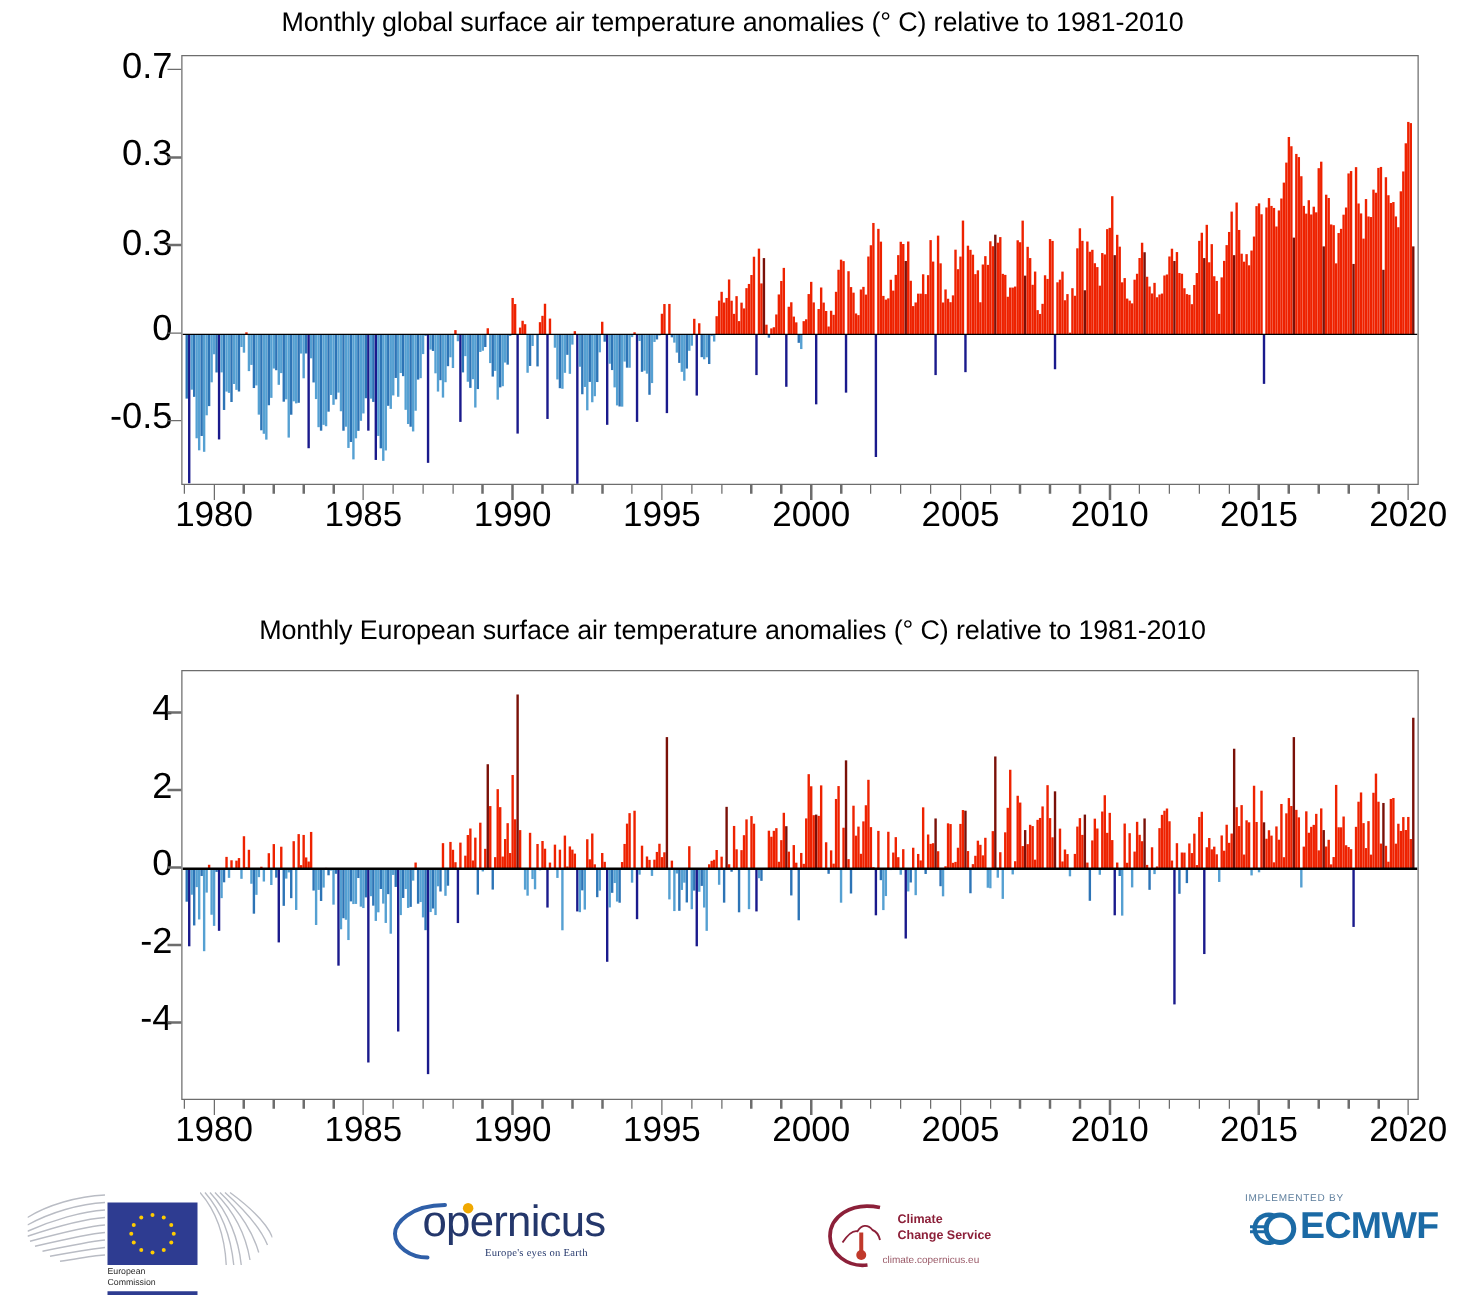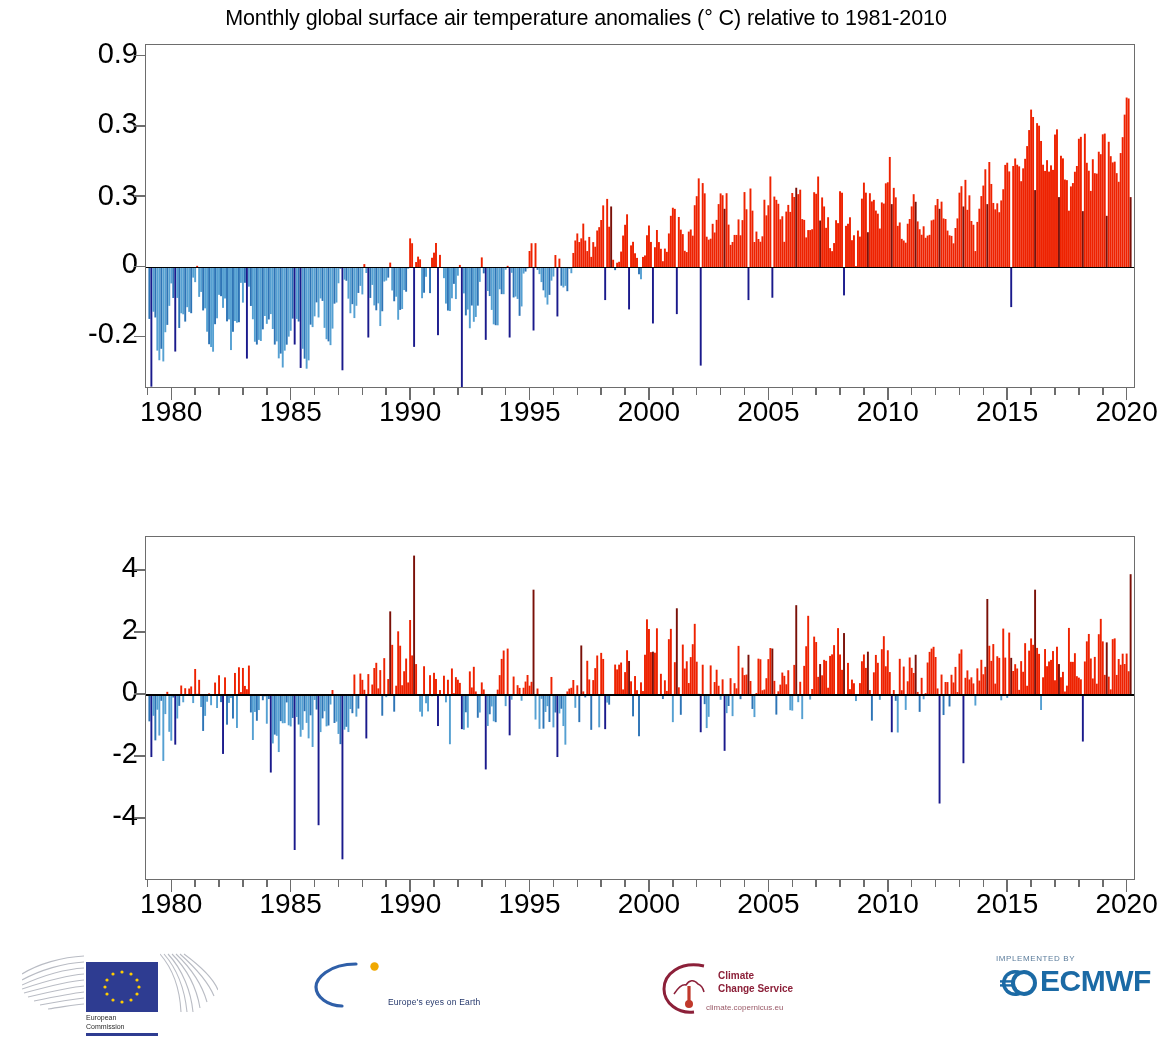--- a/index.html
+++ b/index.html
@@ -91,21 +91,21 @@
   
   #logo-copernicus{left:312px;top:14px;width:180px;height:62px;}
   .cop-word{
     position:absolute;left:26px;top:4px;
     font-size:35px;letter-spacing:-0.6px;color:#24376b;
     font-family:"Liberation Sans", sans-serif;
   }
   .cop-tag{
     position:absolute;left:76px;top:43px;
     font-size:8.5px;letter-spacing:0.2px;color:#24376b;
-    font-family:Liberation Sans, sans-serif;
+    font-family:Liberation Serif, serif;
   }
 
   
   #logo-c3s{left:660px;top:12px;width:210px;height:70px;}
   .c3s-text1,.c3s-text2{
     position:absolute;left:58px;
     font-size:10px;font-weight:bold;color:#8c2039;
     font-family:"Liberation Sans", sans-serif;
   }
   .c3s-text1{top:18px;}
@@ -629,29 +629,29 @@
           <rect x="975.71" y="92.16" width="1.91" height="130.15" fill="#ee2200"></rect>
           <rect x="977.70" y="69.63" width="1.91" height="152.69" fill="#ee2200"></rect>
           <rect x="979.69" y="52.54" width="1.91" height="169.77" fill="#ee2200"></rect>
           <rect x="981.68" y="53.49" width="1.91" height="168.82" fill="#ee2200"></rect>
           <rect x="983.67" y="152.11" width="1.91" height="70.20" fill="#7a1008"></rect>
         </svg>
         <div class="zero-line" style="top: 221.563px; background: rgb(0, 0, 0);"></div>
       </div>
   </div>
   <div id="axes-global">
-      <div class="ytick-label" style="top: 36.5607px; left: 0px; width: 138px; font-size: 29px;">0.9</div>
+      <div class="ytick-label" style="top: 36.5607px; left: 0px; width: 138px; font-size: 29px;">0.7</div>
       <div class="ytick-mark" style="top: 54.9507px; left: 134px; width: 11px; background: rgb(109, 109, 109);"></div>
       <div class="ytick-label" style="top: 106.765px; left: 0px; width: 138px; font-size: 29px;">0.3</div>
       <div class="ytick-mark" style="top: 125.155px; left: 134px; width: 11px; background: rgb(109, 109, 109);"></div>
       <div class="ytick-label" style="top: 179px; left: 0px; width: 138px; font-size: 29px;">0.3</div>
       <div class="ytick-mark" style="top: 195.359px; left: 134px; width: 11px; background: rgb(109, 109, 109);"></div>
       <div class="ytick-label" style="top: 247.173px; left: 0px; width: 138px; font-size: 29px;">0</div>
       <div class="ytick-mark" style="top: 265.563px; left: 134px; width: 11px; background: rgb(109, 109, 109);"></div>
-      <div class="ytick-label" style="top: 317.377px; left: 0px; width: 138px; font-size: 29px;">-0.2</div>
+      <div class="ytick-label" style="top: 317.377px; left: 0px; width: 138px; font-size: 29px;">-0.5</div>
       <div class="ytick-mark" style="top: 335.767px; left: 134px; width: 11px; background: rgb(109, 109, 109);"></div>
       <div class="xtick-mark" style="left: 146.638px; top: 388px; height: 7px; background: rgb(109, 109, 109);"></div>
       <div class="xtick-mark" style="left: 170.523px; top: 388px; height: 12px; background: rgb(109, 109, 109);"></div>
       <div class="xtick-mark" style="left: 194.407px; top: 388px; height: 7px; background: rgb(109, 109, 109);"></div>
       <div class="xtick-mark" style="left: 218.291px; top: 388px; height: 7px; background: rgb(109, 109, 109);"></div>
       <div class="xtick-mark" style="left: 242.175px; top: 388px; height: 7px; background: rgb(109, 109, 109);"></div>
       <div class="xtick-mark" style="left: 266.059px; top: 388px; height: 7px; background: rgb(109, 109, 109);"></div>
       <div class="xtick-mark" style="left: 289.944px; top: 388px; height: 12px; background: rgb(109, 109, 109);"></div>
       <div class="xtick-mark" style="left: 313.828px; top: 388px; height: 7px; background: rgb(109, 109, 109);"></div>
       <div class="xtick-mark" style="left: 337.712px; top: 388px; height: 7px; background: rgb(109, 109, 109);"></div>
@@ -694,20 +694,21 @@
       <div class="xtick-label" style="left: 469.536px; width: 120px; top: 396px;">1995</div>
       <div class="xtick-label" style="left: 588.957px; width: 120px; top: 396px;">2000</div>
       <div class="xtick-label" style="left: 708.378px; width: 120px; top: 396px;">2005</div>
       <div class="xtick-label" style="left: 827.799px; width: 120px; top: 396px;">2010</div>
       <div class="xtick-label" style="left: 947.22px; width: 120px; top: 396px;">2015</div>
       <div class="xtick-label" style="left: 1066.64px; width: 120px; top: 396px;">2020</div>
     </div>
 </div>
 
 <div class="panel" id="panel-europe">
+  <div class="chart-title">Monthly  European surface air temperature anomalies (° C) relative to 1981-2010</div>
   <div class="plot-frame" id="frame-europe" style="left: 145px; top: 48px; width: 990px; height: 344px;">
     <div class="plot-inner" id="inner-europe">
         <svg class="bars-svg" width="990" height="344">
           <rect x="2.43" y="158.05" width="1.91" height="26.31" fill="#2d74b6"></rect>
           <rect x="4.42" y="158.05" width="1.91" height="61.98" fill="#1a1a8c"></rect>
           <rect x="6.41" y="158.05" width="1.91" height="20.73" fill="#55a0d2"></rect>
           <rect x="8.40" y="158.05" width="1.91" height="45.31" fill="#2d74b6"></rect>
           <rect x="10.39" y="158.05" width="1.91" height="14.66" fill="#55a0d2"></rect>
           <rect x="12.38" y="158.05" width="1.91" height="40.50" fill="#55a0d2"></rect>
           <rect x="14.37" y="158.05" width="1.91" height="5.76" fill="#2d74b6"></rect>
@@ -1317,20 +1318,21 @@
       <div>Commission</div>
     </div>
     <div class="ec-bar"></div>
   </div>
 
   <div class="logo" id="logo-copernicus">
     <svg width="180" height="62" viewBox="0 0 180 62" style="position:absolute;left:0;top:0;">
       <path d="M44 10 C16 10 4 25 4 33 C4 43 16 52 30 52" fill="none" stroke="#2f5fa8" stroke-width="3.2" stroke-linecap="round"></path>
       <circle cx="62.5" cy="12.5" r="4.2" fill="#f0a800"></circle>
     </svg>
+    <div class="cop-word">opernicus</div>
     <div class="cop-tag">Europe's eyes on Earth</div>
   </div>
 
   <div class="logo" id="logo-c3s">
     <svg width="56" height="62" viewBox="0 0 56 62" style="position:absolute;left:0;top:6px;">
       <path d="M44 8 C20 3 4 16 4 31 C4 45 18 56 34 54" fill="none" stroke="#8c2039" stroke-width="3"></path>
       <path d="M14 36 C18 30 22 26 26 27 C29 22 34 21 38 26 C41 27 43 30 44 34" fill="none" stroke="#8c2039" stroke-width="1.5"></path>
       <rect x="27.4" y="28" width="3.2" height="16" fill="#c0392b"></rect>
       <circle cx="29" cy="46" r="4" fill="#c0392b"></circle>
     </svg>

